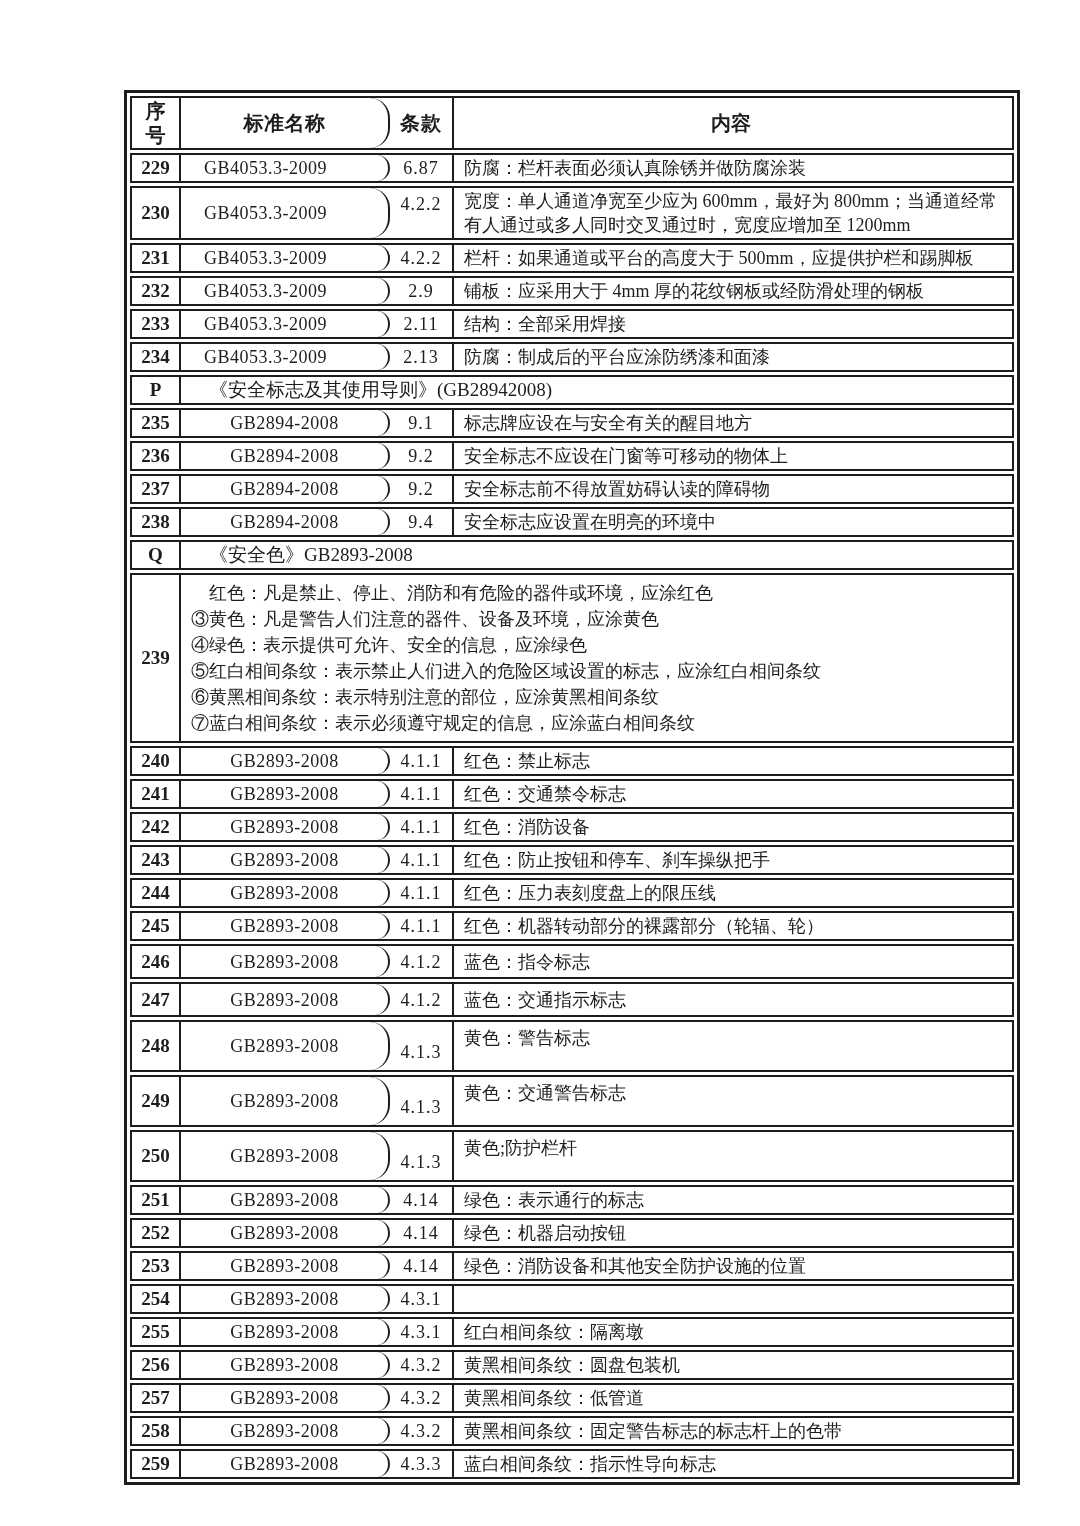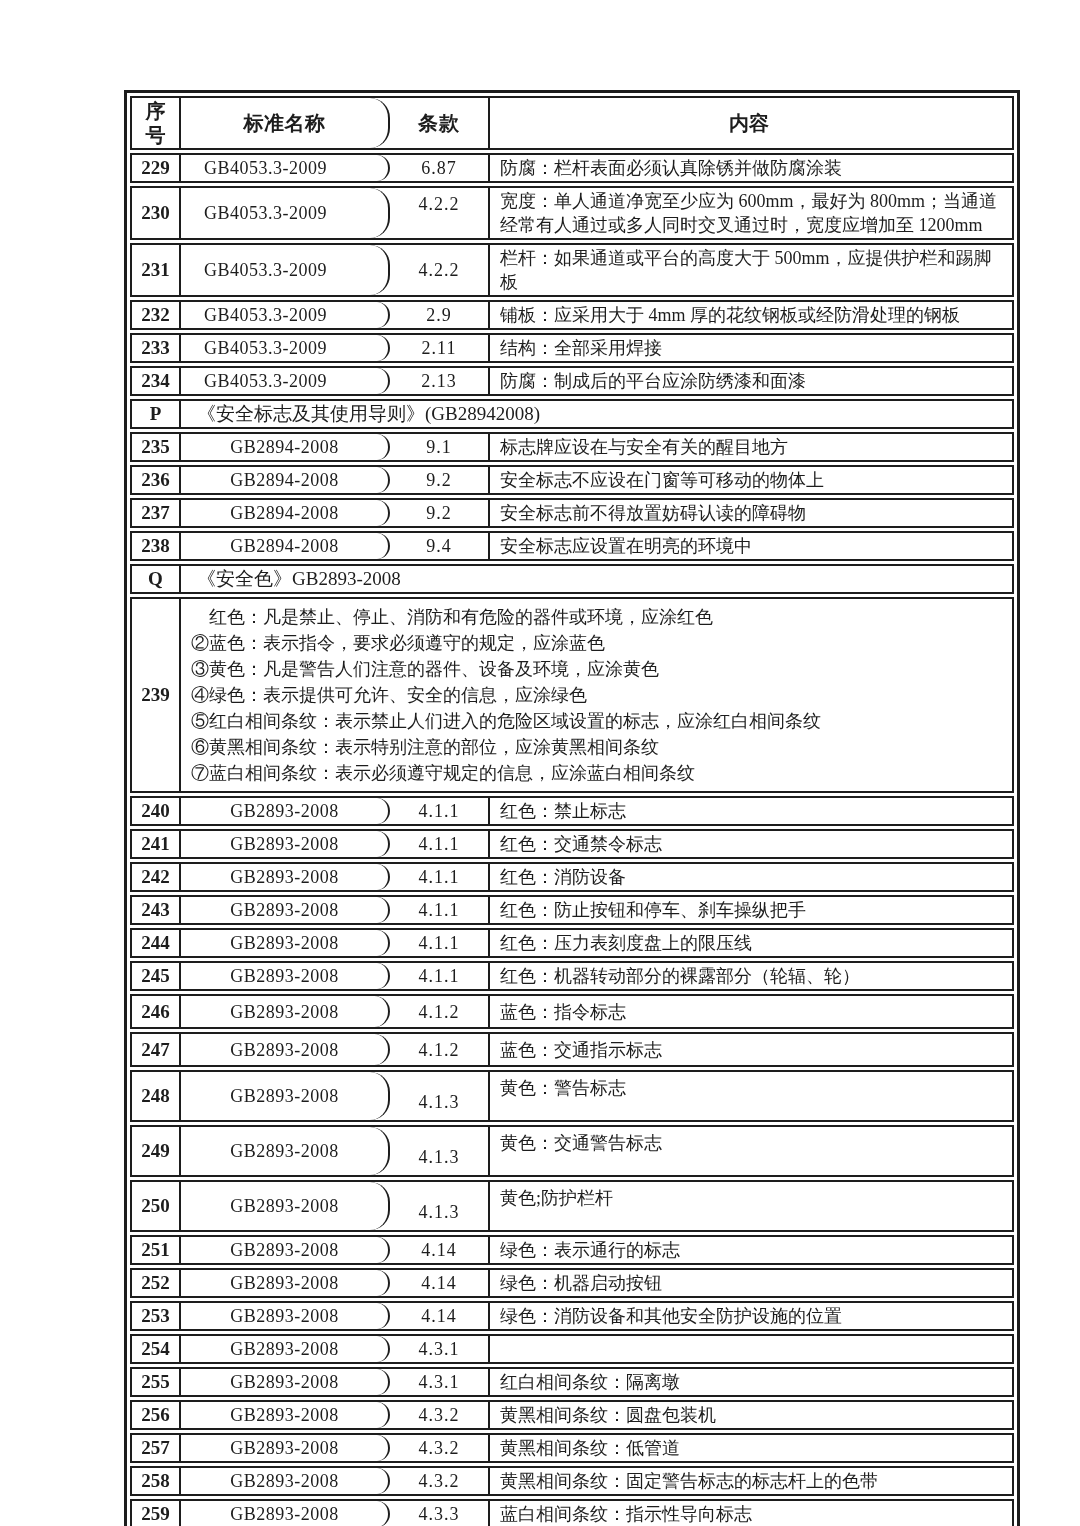--- a/index.html
+++ b/index.html
@@ -31,26 +31,26 @@
   .t-row.h-row{margin-top:0;min-height:54px;}
   .cell{
     box-sizing:border-box;
     display:flex;align-items:center;justify-content:center;
     font-size:18px;line-height:24px;
     padding:1px 4px;
   }
   .c-no{width:49px;flex:none;border-right:2px solid var(--border);font-weight:bold;font-size:19px;text-align:center;}
   .c-name{width:209px;flex:none;border-right:2px solid var(--border);letter-spacing:.5px;border-radius:20px;}
   .c-name.name-left{justify-content:flex-start;padding-left:23px;}
-  .c-clause{width:100px;flex:none;border-right:2px solid var(--border);letter-spacing:1px;}
+  .c-clause{width:64px;flex:none;border-right:2px solid var(--border);letter-spacing:1px;}
   .c-content{flex:1;justify-content:flex-start;padding-left:10px;text-align:left;}
   .h-row .cell{font-weight:bold;font-size:20px;line-height:24px;}
   .h-row .c-no{padding:0 13px;}
   .h-row .c-content{justify-content:center;padding-left:0;}
-  .c-section{flex:1;justify-content:flex-start;padding-left:16px;font-size:19px;}
+  .c-section{flex:1;justify-content:flex-start;padding-left:28px;font-size:19px;}
   .c-lines{
     flex:1;flex-direction:column;align-items:flex-start;justify-content:center;
     padding:5px 4px 5px 10px;
   }
   .c-lines .line{line-height:26px;white-space:nowrap;}
   .c-lines .line:first-child{text-indent:1em;}
   .v-top{align-items:flex-start;padding-top:4px;}
   .v-bottom{align-items:flex-end;padding-bottom:6px;}
 </style>
 </head>
@@ -130,21 +130,20 @@
           <div class="cell c-content">安全标志应设置在明亮的环境中</div>
         </div>
         <div class="t-row">
           <div class="cell c-no">Q</div>
           <div class="cell c-section">《安全色》GB2893-2008</div>
         </div>
         <div class="t-row">
           <div class="cell c-no">239</div>
           <div class="cell c-lines">
             <div class="line">红色：凡是禁止、停止、消防和有危险的器件或环境，应涂红色</div>
-            <div class="line">②蓝色：表示指令，要求必须遵守的规定，应涂蓝色</div>
             <div class="line">③黄色：凡是警告人们注意的器件、设备及环境，应涂黄色</div>
             <div class="line">④绿色：表示提供可允许、安全的信息，应涂绿色</div>
             <div class="line">⑤红白相间条纹：表示禁止人们进入的危险区域设置的标志，应涂红白相间条纹</div>
             <div class="line">⑥黄黑相间条纹：表示特别注意的部位，应涂黄黑相间条纹</div>
             <div class="line">⑦蓝白相间条纹：表示必须遵守规定的信息，应涂蓝白相间条纹</div>
           </div>
         </div>
         <div class="t-row">
           <div class="cell c-no">240</div>
           <div class="cell c-name">GB2893-2008</div>

